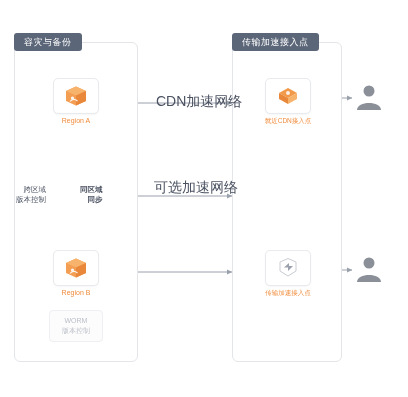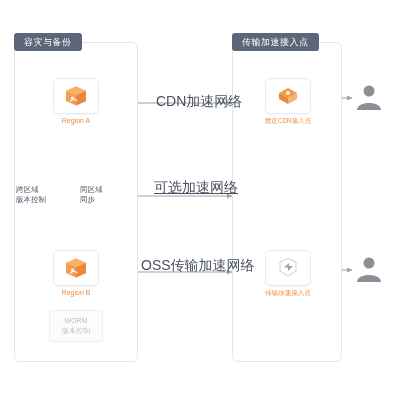--- a/index.html
+++ b/index.html
@@ -82,21 +82,21 @@
     position: absolute;
     font-size: 14px;
     color: #4a5160;
     white-space: nowrap;
   }
   .vert-label {
     position: absolute;
     font-size: 7.5px;
     color: #4a5160;
     line-height: 10px;
-    text-align: left;
+    text-align: right;
     white-space: nowrap;
   }
 
   
   .person {
     position: absolute;
     width: 34px; height: 30px;
   }
 
   svg.lines { position: absolute; left: 0; top: 0; width: 408px; height: 397px; pointer-events: none; }
@@ -156,21 +156,21 @@
         <path d="M7 16.5 q3.5 -4 7.5 -0.5" stroke="#ffffff" stroke-width="1.1" fill="none" opacity="0.9"></path>
       </svg>
     </div>
     <div class="node-label">Region B</div>
   </div>
 
   <div class="vert-label" style="left:16px; top:185px;">
     <div>跨区域</div>
     <div>版本控制</div>
   </div>
-  <div class="vert-label" style="left:80px; top:185px;">
+  <div class="vert-label" style="left:80px; top:185px;font-weight:bold;">
     <div>同区域</div>
     <div>同步</div>
   </div>
 
   <div class="worm" style="left:49px; top:310px;">
     <div>WORM</div>
     <div>版本控制</div>
   </div>
 
   <div class="panel" style="left:232px; top:42px; width:110px; height:320px;"></div>
@@ -205,16 +205,15 @@
     </svg>
   </div>
   <div class="person" style="left:352px; top:254px;">
     <svg width="34" height="30" viewBox="0 0 34 30">
       <circle cx="17" cy="9" r="5.5" fill="#8a8f98"></circle>
       <path d="M5 28 C5 18.5 29 18.5 29 28 Z" fill="#8a8f98"></path>
     </svg>
   </div>
 
   <div class="arrow-label" style="left:156px; top:93px;">CDN加速网络</div>
-  <div class="arrow-label" style="left:154px; top:179px;text-decoration:underline;">可选加速网络</div>
-  <div class="arrow-label" style="left:141px; top:257px;">OSS传输加速网络</div>
+  <div class="arrow-label" style="left:154px; top:179px;">可选加速网络</div>
 
 </div>
 
 </body></html>

